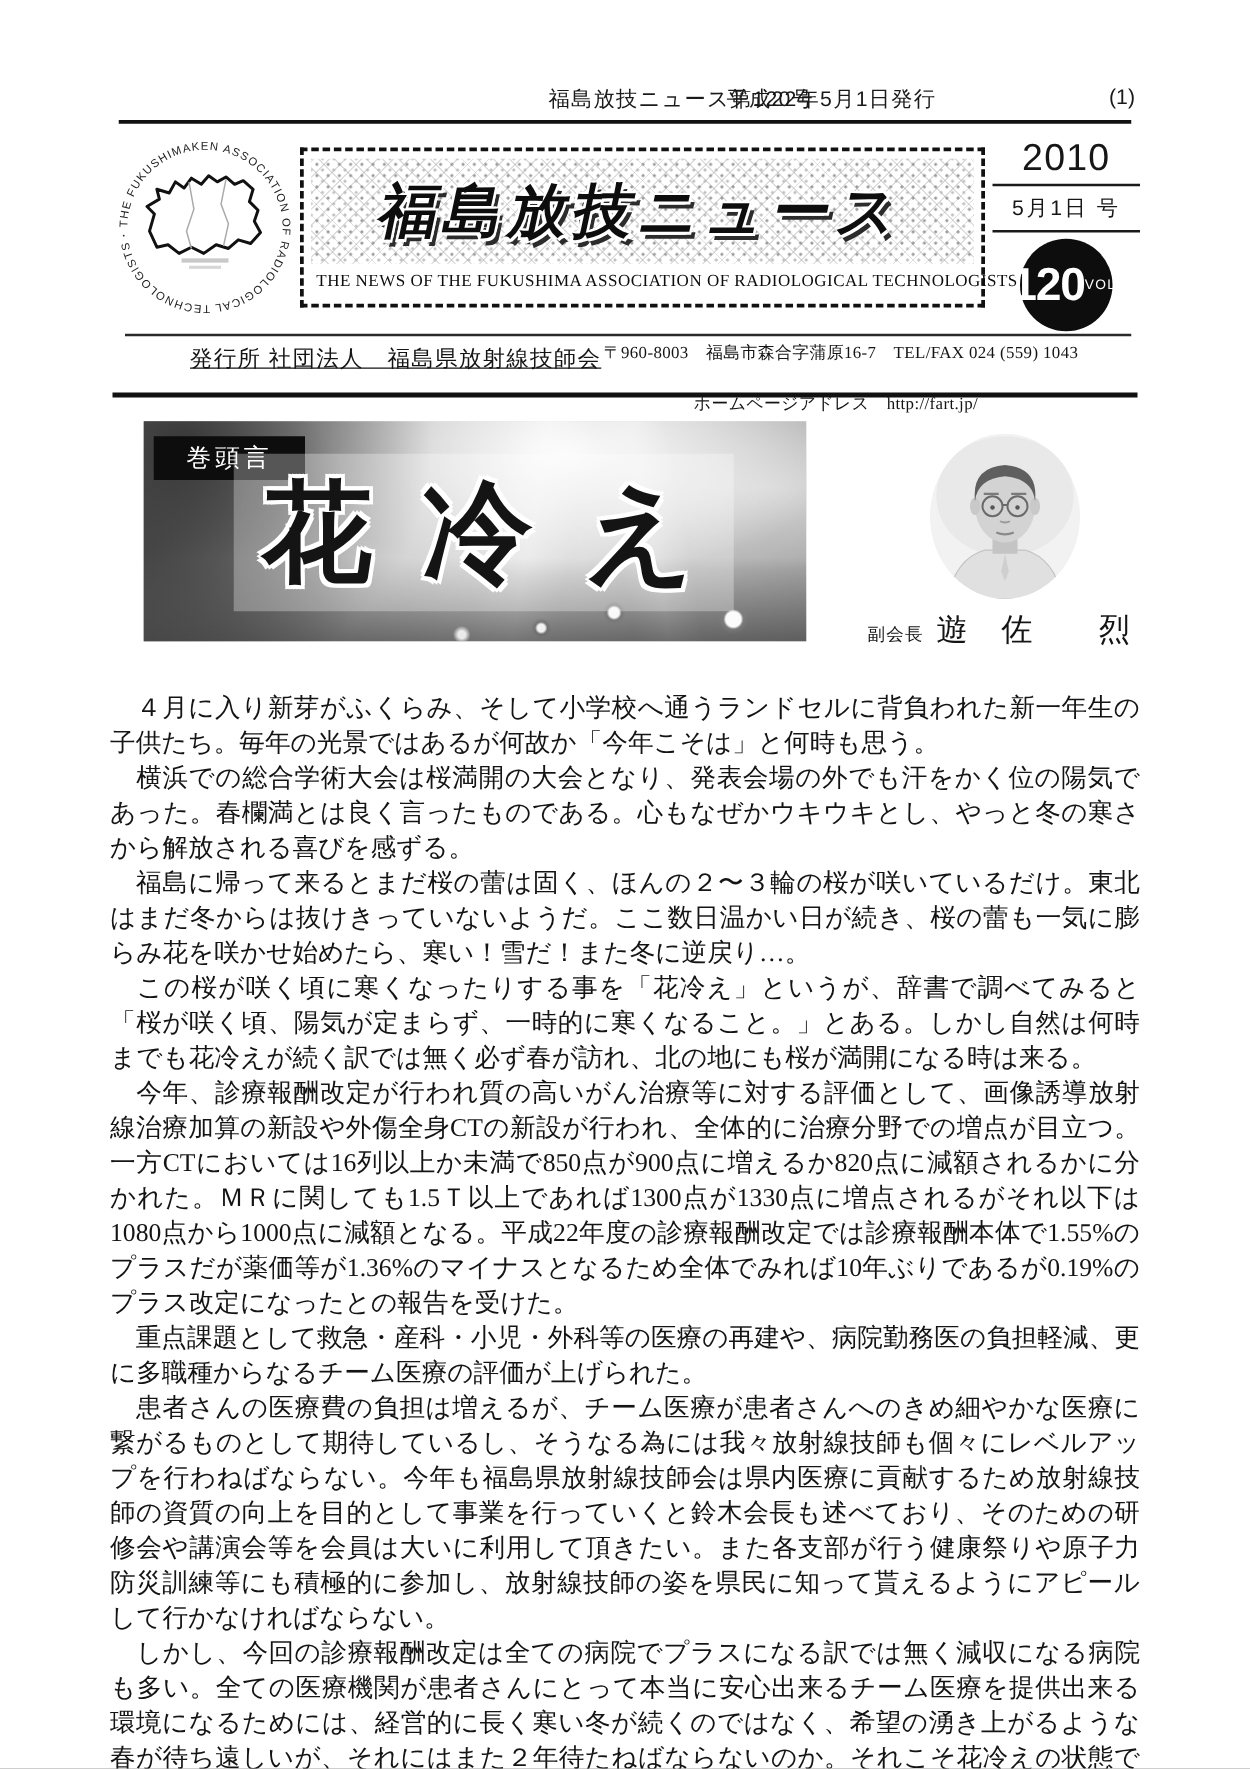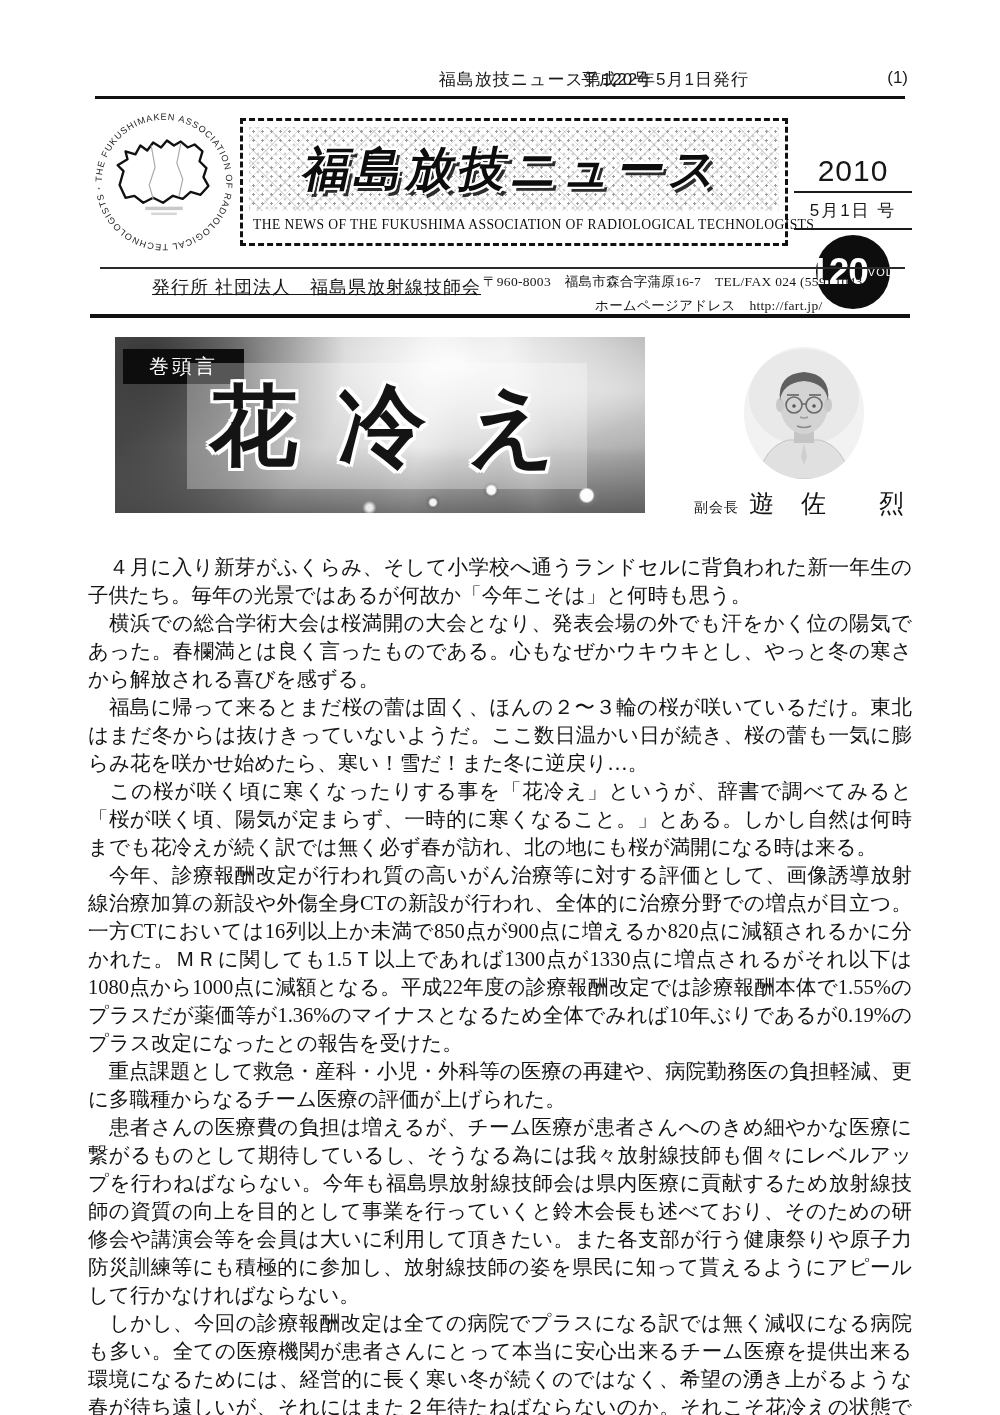--- a/index.html
+++ b/index.html
@@ -27,37 +27,37 @@
        repeating-linear-gradient(-45deg, rgba(160,160,160,.35) 0 1px, transparent 1px 9px);
      background-size:9px 9px, 9px 9px, auto, auto;
      background-position:0 0, 4.5px 4.5px, 0 0, 0 0;}
   .masthead-title{margin:0;font-family:"Liberation Sans","DejaVu Sans",sans-serif;font-weight:900;
      font-size:47px;letter-spacing:5px;transform:skewX(-12deg);color:#0d0d0d;white-space:nowrap;
      text-shadow:-2px -2px 0 #fff,2px -2px 0 #fff,-2px 2px 0 #fff,2px 2px 0 #fff,5px 5px 0 #2c2c2c;}
   .masthead-sub{font-size:13.6px;letter-spacing:.4px;padding:6px 0 0 10px;white-space:nowrap;color:#0d0d0d;}
 
   .vol-col{position:absolute;right:0;top:4px;width:118px;text-align:center;
            font-family:"Liberation Sans","DejaVu Sans",sans-serif;}
-  .vol-year{font-size:30px;letter-spacing:1px;color:#161616;margin-top:44px;}
+  .vol-year{font-size:30px;letter-spacing:1px;color:#161616;}
   .vol-sep{height:2px;background:#1a1a1a;margin:3px 0;}
   .vol-date{font-size:17px;letter-spacing:2px;padding:3px 0;color:#161616;}
   .vol-badge{width:74px;height:74px;border-radius:50%;background:#0d0d0d;margin:5px auto 0;
              display:flex;flex-direction:row;align-items:center;justify-content:center;}
   .vol-num{color:#fff;font-size:37px;font-weight:900;letter-spacing:-1px;line-height:30px;}
   .vol-label{color:#fff;font-size:11px;letter-spacing:1px;line-height:11px;}
 
   .rule-thin{position:absolute;top:267px;left:100px;right:95px;height:2px;background:#2a2a2a;}
 
   
   .publisher{position:absolute;top:272px;left:90px;right:90px;height:40px;}
   .pub-issuer{position:absolute;left:62px;top:3px;font-size:18px;letter-spacing:1px;
               font-family:"Liberation Sans","DejaVu Sans",sans-serif;color:#141414;white-space:nowrap;text-decoration:underline;}
   .pub-right{position:absolute;left:393px;top:1px;font-size:13.5px;color:#141414;}
   .pub-address{white-space:nowrap;letter-spacing:.3px;}
-  .pub-homepage{margin-top:6px;padding-left:72px;letter-spacing:.3px;white-space:nowrap;text-align:center;}
+  .pub-homepage{margin-top:23px;padding-left:72px;letter-spacing:.3px;white-space:nowrap;}
   .rule-thick2{position:absolute;top:314px;left:90px;right:90px;height:4px;background:#111;}
 
   
   .feature{position:absolute;top:337px;left:90px;right:88px;height:185px;}
   .banner{position:absolute;left:25px;top:0;width:530px;height:176px;overflow:hidden;
      background:
        radial-gradient(circle 9px at 71% 87%, rgba(255,255,255,.95) 0 4px, rgba(110,110,110,.5) 6px, transparent 9px),
        radial-gradient(circle 8px at 60% 94%, rgba(255,255,255,.9) 0 3px, rgba(100,100,100,.5) 5px, transparent 8px),
        radial-gradient(circle 12px at 89% 90%, rgba(255,255,255,.98) 0 6px, rgba(130,130,130,.5) 8px, transparent 12px),
        radial-gradient(circle 7px at 48% 97%, rgba(255,255,255,.85) 0 3px, transparent 7px),

